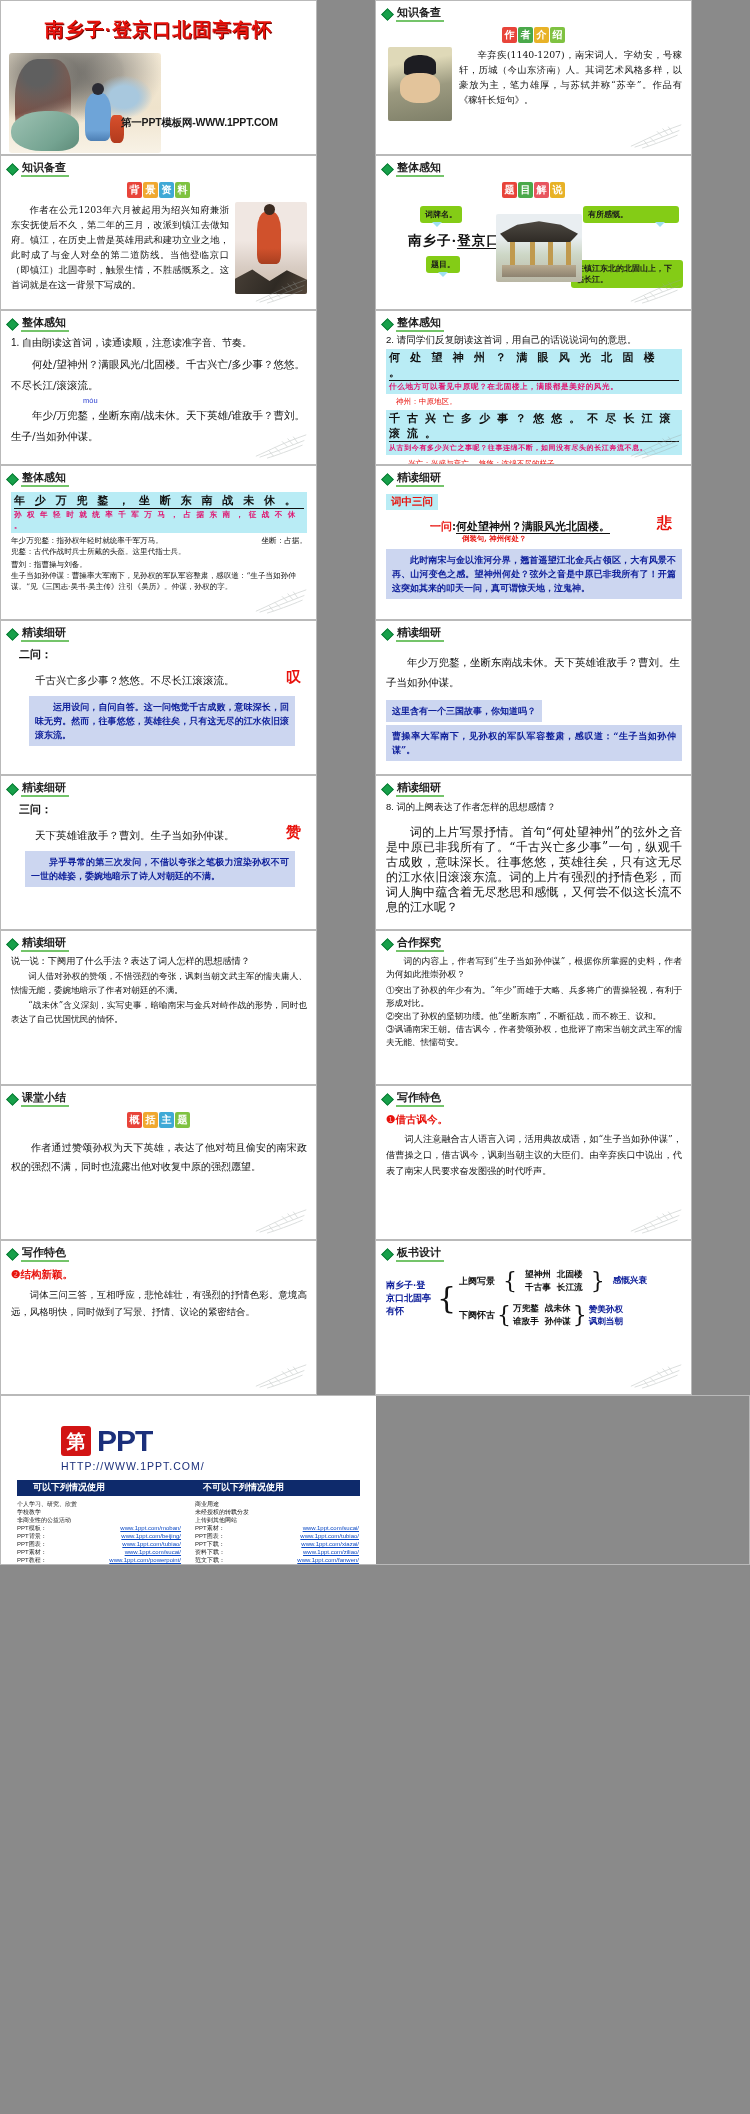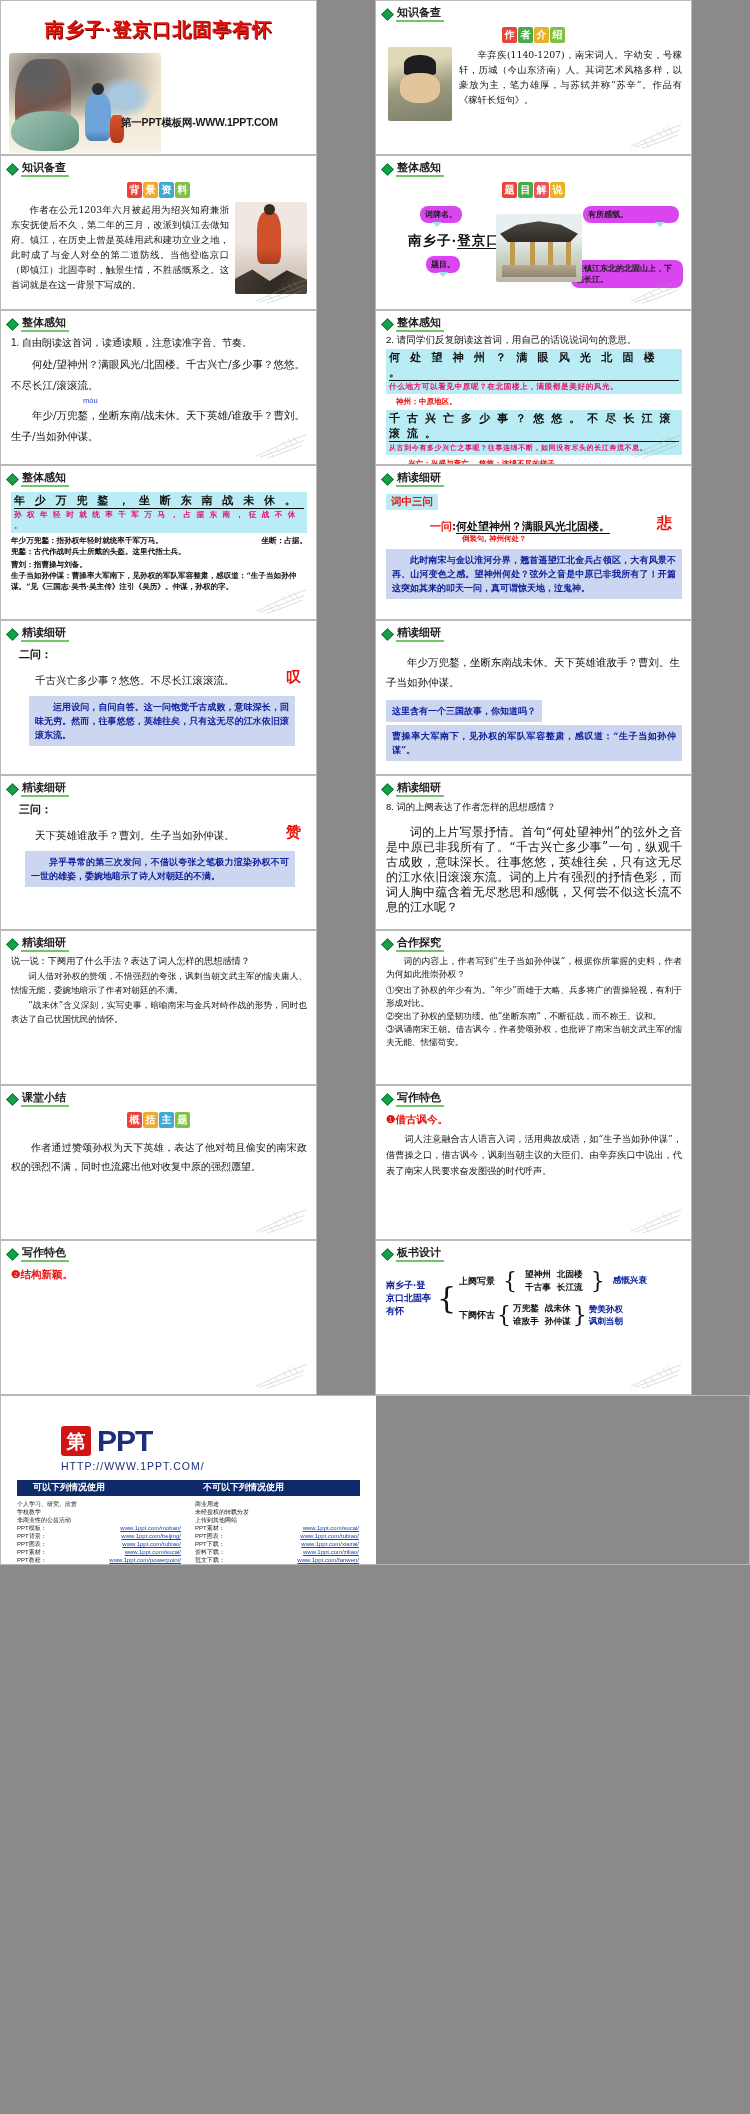--- a/index.html
+++ b/index.html
@@ -130,22 +130,22 @@
     background:#3a2a20; border-radius:50%;
   }
   .bg-pic .cliffs{
     position:absolute; left:0; bottom:0; width:100%; height:34px;
     background:linear-gradient(120deg,#4a4138,#2f2a24 60%,#55473a);
     clip-path:polygon(0 55%,24% 28%,48% 62%,72% 30%,100% 58%,100% 100%,0 100%);
   }
 
   
   .bubble {
-    position:absolute; background:#d946ef; color:#1a1a1a;
-    font-size:8px; line-height:11px; padding:3px 5px; border-radius:8px;
+    position:absolute; background:#84cc16; color:#1a1a1a;
+    font-size:8px; line-height:11px; padding:3px 5px; border-radius:3px;
     font-family:Liberation Serif, serif; font-weight:bold;
   }
   .bubble:after{
     content:""; position:absolute; border:5px solid transparent;
   }
   .b-dl:after{ left:12px; bottom:-9px; border-top-color:#9fe0ef; }
   .b-dr:after{ right:14px; bottom:-9px; border-top-color:#9fe0ef; }
   .b-l:after{ left:-9px; top:8px; border-right-color:#9fe0ef; }
 
   .poem-title {
@@ -184,21 +184,21 @@
     font-family:"DejaVu Serif",serif; font-size:11px; font-weight:bold;
     color:#111; letter-spacing:3.2px; border-bottom:1px solid #111;
     display:block; line-height:15px;
   }
   .verse .line2 {
     font-family:"DejaVu Serif",serif; font-size:7.6px; font-weight:bold;
     color:#e0146f; letter-spacing:.6px; display:block; line-height:11px;
   }
   .gloss {
     font-family:"DejaVu Serif",serif; font-size:7.6px; line-height:11px;
-    color:#111; font-weight:bold;
+    color:#111; font-weight:normal;
   }
 
   
   .panel {
     background:#ccd6f0; color:#10219b; font-weight:bold;
     font-family:"DejaVu Serif",serif;
     font-size:9px; line-height:14px; padding:4px 6px; margin-top:3px;
     text-align:justify;
   }
   .panel.ind { text-indent:2em; }
@@ -558,20 +558,21 @@
 
   <div class="slide">
     <div class="hdr">
       <div class="diamond"></div>
       <div class="hdr-t">写作特色</div>
     </div>
     <div class="body" style="padding-top:6px">
       <div style="font-size:10.5px;font-weight:bold;color:#e8120c;font-family:'DejaVu Serif',serif">
         <span>❷</span><span>结构新颖。</span>
       </div>
+      <div class="cn" style="font-size:9.4px;line-height:17px;text-indent:2em;text-align:justify;margin-top:4px">词体三问三答，互相呼应，悲怆雄壮，有强烈的抒情色彩。意境高远，风格明快，同时做到了写景、抒情、议论的紧密结合。</div>
     </div>
     <svg class="wm">
         <use href="#bamboo"></use>
       </svg>
   </div>
 
   <div class="slide">
     <div class="hdr">
       <div class="diamond"></div>
       <div class="hdr-t">板书设计</div>

